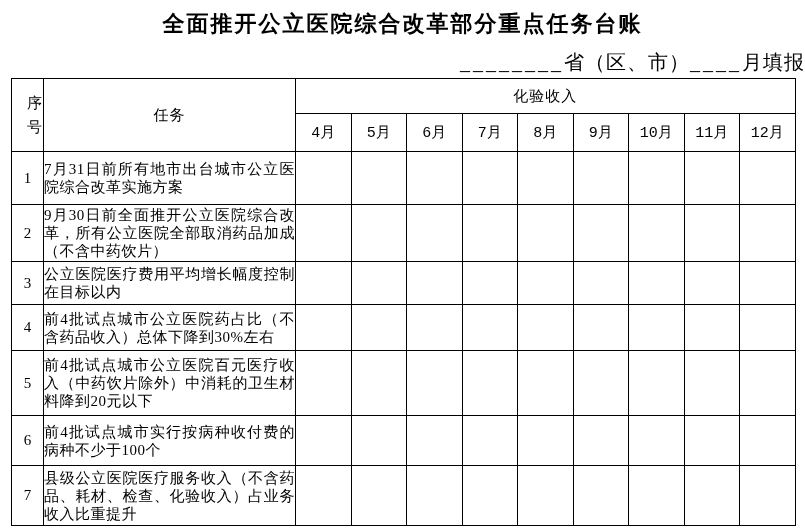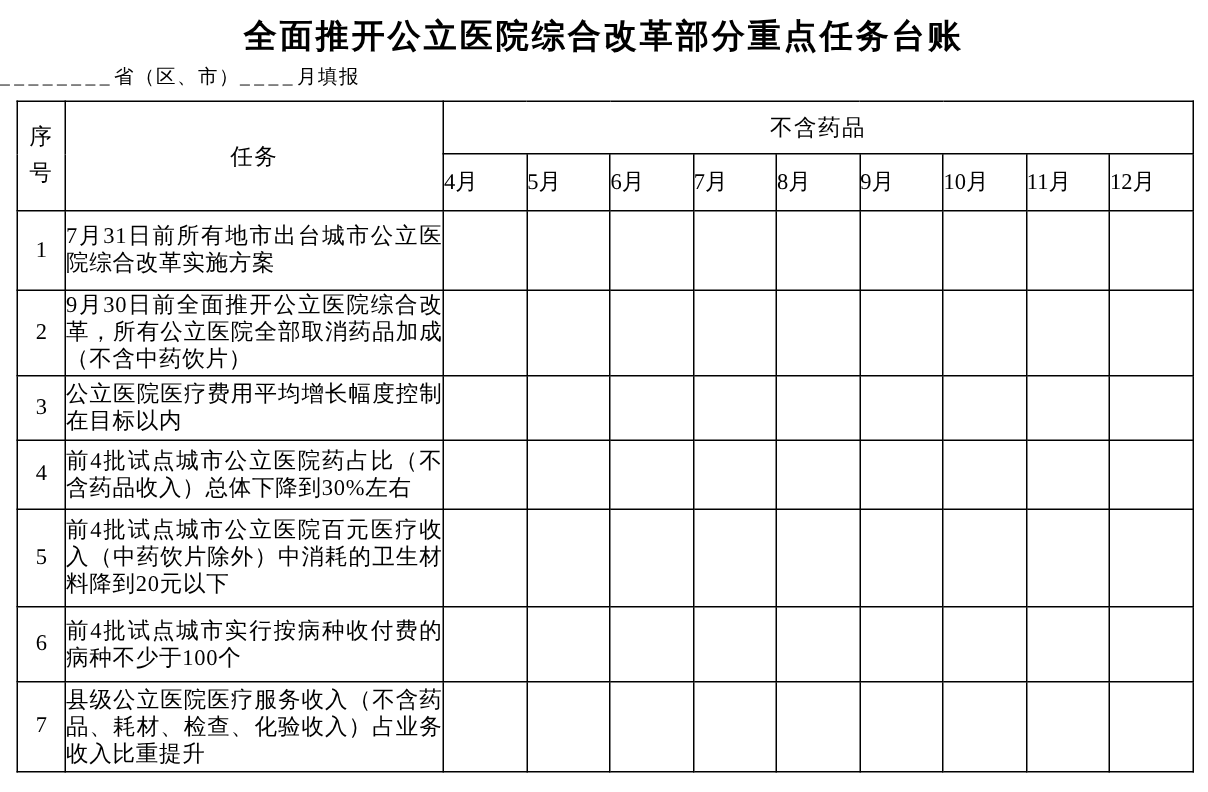--- a/index.html
+++ b/index.html
@@ -13,23 +13,23 @@
   }
   .doc-title {
     text-align: center;
     font-size: 22px;
     font-weight: bold;
     letter-spacing: 2px;
     margin-top: 9px;
     line-height: 30px;
   }
   .doc-subtitle {
-    text-align: left;
-    font-size: 13px;
-    margin-top: 1px;
+    text-align: right;
+    font-size: 20px;
+    margin-top: 12px;
     line-height: 22px;
     letter-spacing: 1px;
   }
   .doc-subtitle .blank {
     letter-spacing: 3px;
     font-weight: normal;
   }
   table.ledger {
     border-collapse: collapse;
     table-layout: fixed;
@@ -38,29 +38,30 @@
   }
   table.ledger th, table.ledger td {
     border: 1px solid #000000;
     font-weight: normal;
     font-size: 15px;
     padding: 0;
     background: #ffffff;
   }
   th.serial-head {
     line-height: 24px;
-    text-align: center;
+    text-align: right;
     letter-spacing: 1px;
   }
   th.task-head, th.progress-head {
     text-align: center;
     letter-spacing: 1px;
   }
   th.month-head {
-    text-align: left;
+    text-align: center;
+    font-family: Liberation Mono, monospace;
   }
   td.serial-cell {
     text-align: center;
   }
   td.task-cell {
     text-align: justify;
     padding: 2px 5px 2px 5px;
     line-height: 18px;
     letter-spacing: 0.5px;
   }
@@ -86,21 +87,21 @@
       <col style="width:55.5px">
       <col style="width:55.5px">
     <col style="width:55.5px">
       <col style="width:55.5px">
       <col style="width:55.5px">
   </colgroup>
   <thead>
     <tr style="height:35px;">
       <th class="serial-head" rowspan="2">序号</th>
       <th class="task-head" rowspan="2">任务</th>
-      <th class="progress-head" colspan="9">不含药品</th>
+      <th class="progress-head" colspan="9">化验收入</th>
     </tr>
     <tr style="height:38px;">
       <th class="month-head">4月</th>
       <th class="month-head">5月</th>
       <th class="month-head">6月</th>
       <th class="month-head">7月</th>
       <th class="month-head">8月</th>
       <th class="month-head">9月</th>
       <th class="month-head">10月</th>
       <th class="month-head">11月</th>

